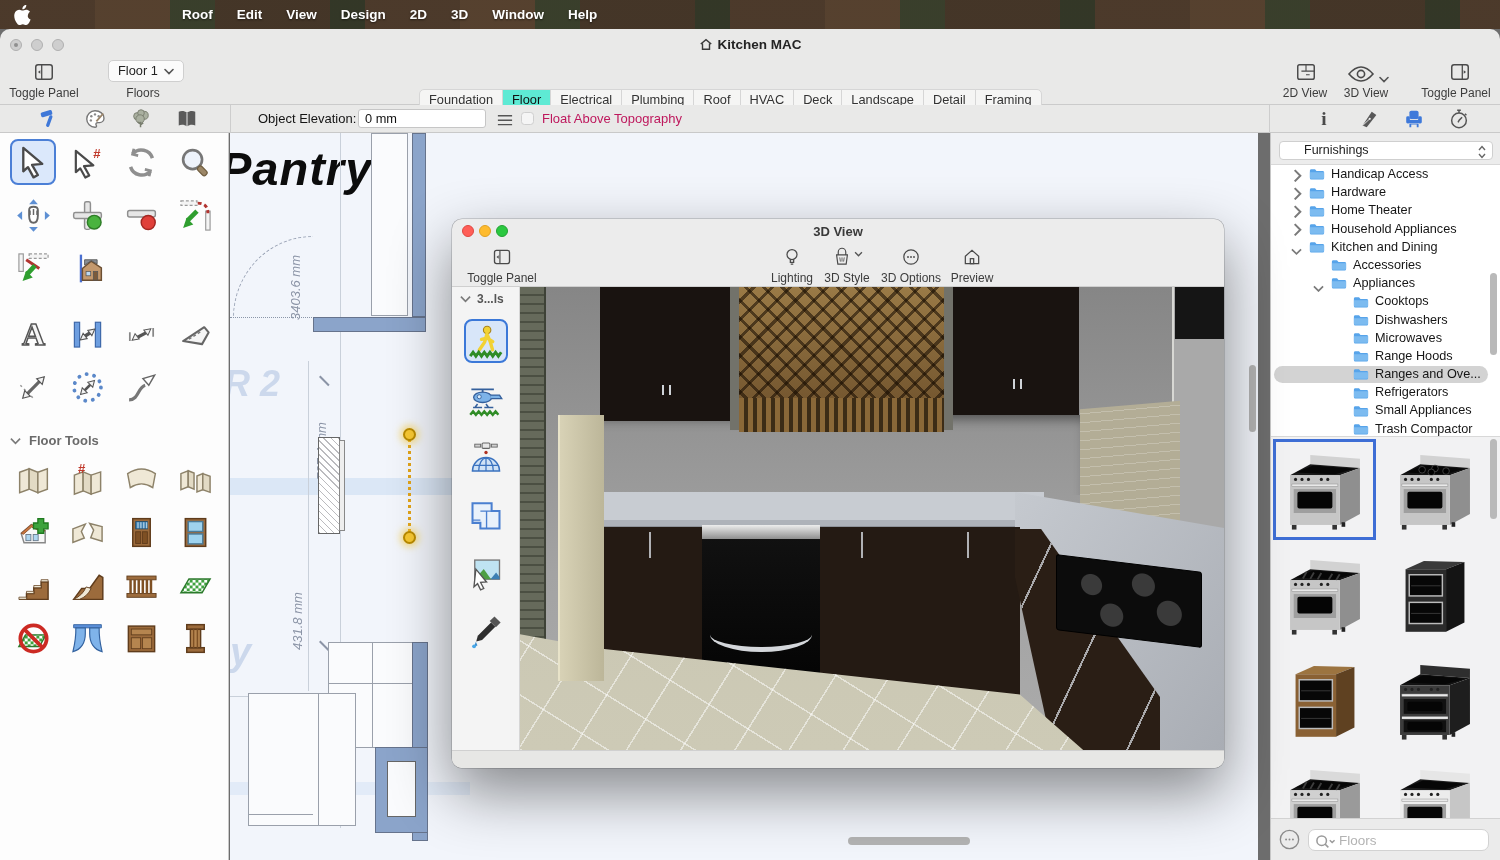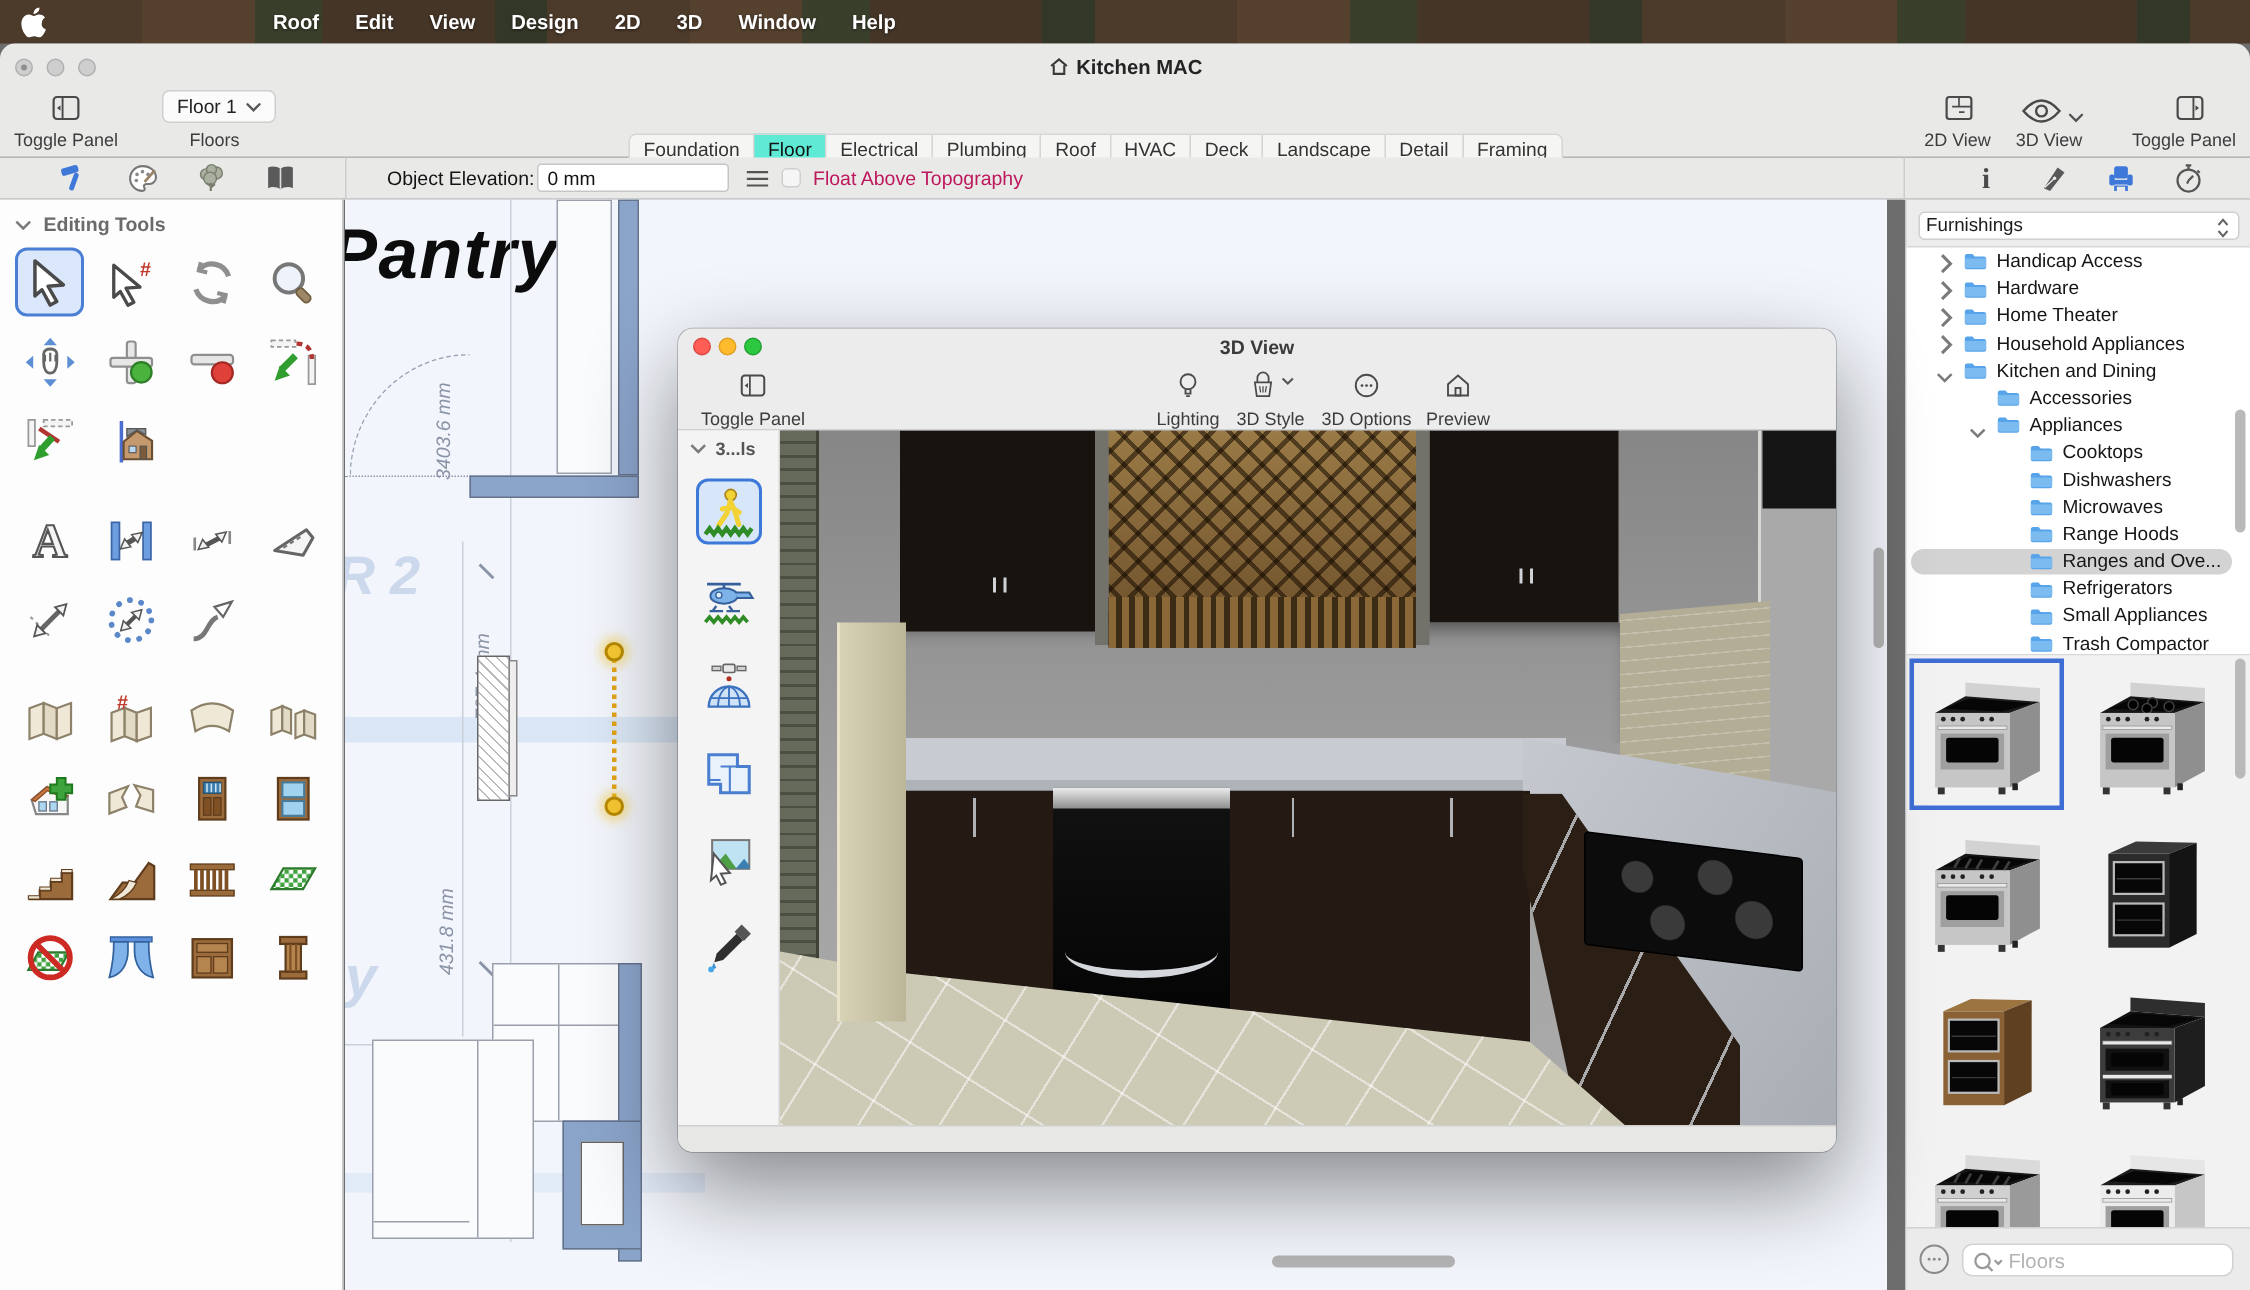--- a/index.html
+++ b/index.html
@@ -81,21 +81,21 @@
   .rangehatch::after{content:'';position:absolute;right:-6px;top:2px;bottom:2px;width:4px;border:1px solid #888;background:#eee}
   .selline{position:absolute;left:178px;top:301px;height:103px;border-left:3px dotted #e2a418}
   .handle{position:absolute;width:13px;height:13px;border-radius:50%;background:#f7c832;
     border:2px solid #b98a00;box-shadow:0 0 7px 3px rgba(247,200,50,.55)}
   .scrollthumb{position:absolute;background:#b3b3b3;border-radius:4px}
 
   
   .library{position:absolute;left:1270px;top:133px;width:230px;height:727px;background:#ececec;
     border-left:1px solid #c6c6c6}
   .cat-select{position:absolute;left:8px;top:8px;width:214px;height:19px;background:#fff;
-    border:1px solid #cfcfcf;border-radius:4px;font-size:12.5px;color:#1c1c1c;line-height:17px;padding-left:4px}
+    border:1px solid #cfcfcf;border-radius:4px;font-size:12.5px;color:#1c1c1c;line-height:17px;padding-left:24px}
   .cat-select .ud{position:absolute;right:5px;top:2px;width:10px;height:15px}
   .tree{position:absolute;left:0;top:31px;width:230px;height:273px;background:#fff;overflow:hidden;
     border-top:1px solid #d8d8d8;border-bottom:1px solid #d8d8d8}
   .trow{position:relative;height:18.2px;font-size:12.7px;color:#161616;line-height:18.2px}
   .trow .pill{position:absolute;left:3px;right:13px;top:.5px;bottom:.5px;background:#d3d3d3;border-radius:9px}
   .trow .chev{position:absolute;top:3.5px;width:9px;height:11px}
   .trow .chev.down{width:11px;height:9px;top:5px}
   .trow .fold{position:absolute;top:2.8px;width:16px;height:12.5px}
   .trow .lbl{position:absolute;top:0}
   .thumbs{position:absolute;left:0;top:304px;width:230px;height:381px;background:#f2f2f3;overflow:hidden}
@@ -317,26 +317,20 @@
           <path d="M7 17v4h2v-3h6v3h2v-4z"></path>
         </svg></div>
       <div class="mode-ic" style="left: 1448px;"><svg viewBox="0 0 24 24" fill="none" stroke="#555" stroke-width="1.6">
           <circle cx="12" cy="13.5" r="8"></circle>
           <path d="M10 2.5h4M12 2.5v3M18.5 6.2l1.6 1.6M12 13.5l3.4-3.4M12 13.5l-1 2.2"></path>
         </svg></div>
     </div>
 </div>
 
 <aside class="palette" id="palette">
-    <div class="sect-hd">
-      <svg width="11" height="8" viewBox="0 0 12 8">
-        <path d="M1 1.5l5 5 5-5" fill="none" stroke="#7a7a7a" stroke-width="1.8"></path>
-      </svg>
-      <span>Editing Tools</span>
-    </div>
     <div class="tool-grid">
       <div class="tool selected">
         <svg viewBox="0 0 24 24">
           <path d="M5 2l13 11-7 .6 4 7-3 1.6-3.8-7L5 18z" fill="#fff" stroke="#4a4a4a" stroke-width="1.6" stroke-linejoin="round"></path>
         </svg>
       </div>
       <div class="tool">
         <svg viewBox="0 0 24 24">
           <path d="M4 4l12 10-6.4.5 3.6 6.4-2.7 1.4-3.5-6.3L4 18.6z" fill="#fff" stroke="#4a4a4a" stroke-width="1.5" stroke-linejoin="round"></path>
           <text x="18.5" y="9" text-anchor="middle" font-size="9" font-weight="bold" fill="#c0392b" font-family="Liberation Sans,sans-serif">#</text>
@@ -454,20 +448,26 @@
         </svg>
       </div>
       <div class="tool">
         <svg viewBox="0 0 24 24">
           <path d="M3.5 20.5c6.5 0 6-8.5 11-10" fill="none" stroke="#777" stroke-width="2.2"></path>
           <path d="M21 3.5l-8 2.4 4 4.6z" fill="#fff" stroke="#666" stroke-width="1"></path>
         </svg>
       </div>
     </div>
     <div class="gap1"></div>
+    <div class="sect-hd">
+      <svg width="11" height="8" viewBox="0 0 12 8">
+        <path d="M1 1.5l5 5 5-5" fill="none" stroke="#7a7a7a" stroke-width="1.8"></path>
+      </svg>
+      <span>Floor Tools</span>
+    </div>
     <div class="tool-grid">
       <div class="tool">
         <svg viewBox="0 0 24 24">
           <g fill="#efe8d6" stroke="#8d8269" stroke-width="1">
             <path d="M2.5 7l6.5-2.4v14L2.5 21z"></path>
             <path d="M9 4.6L15 7v14l-6-2.4z" fill="#e2dac4"></path>
             <path d="M15 7l6.5-2.4v14L15 21z"></path>
           </g>
         </svg>
       </div>

